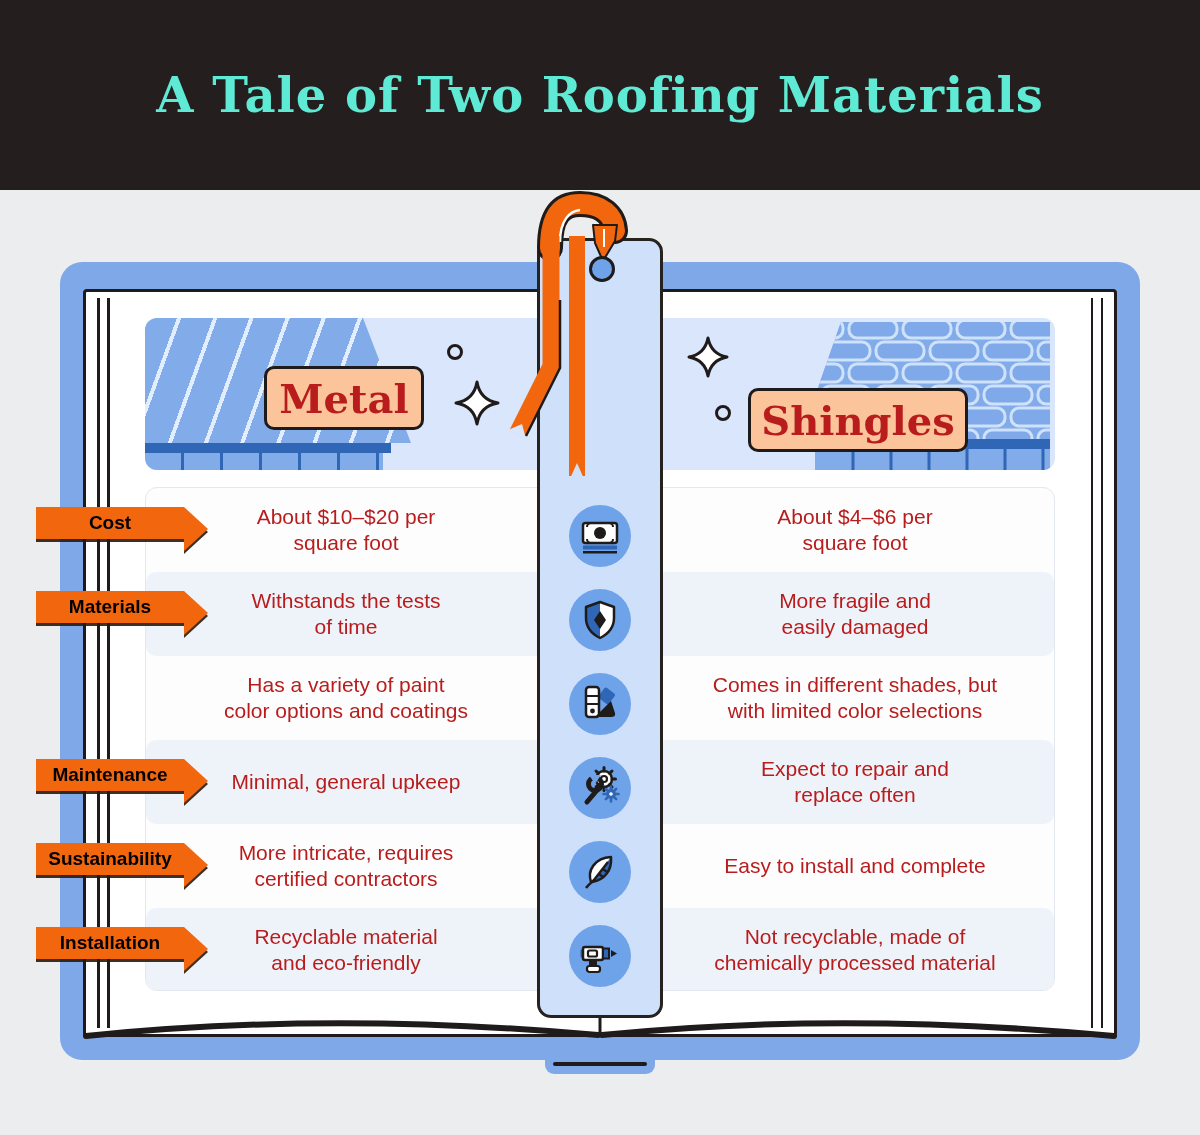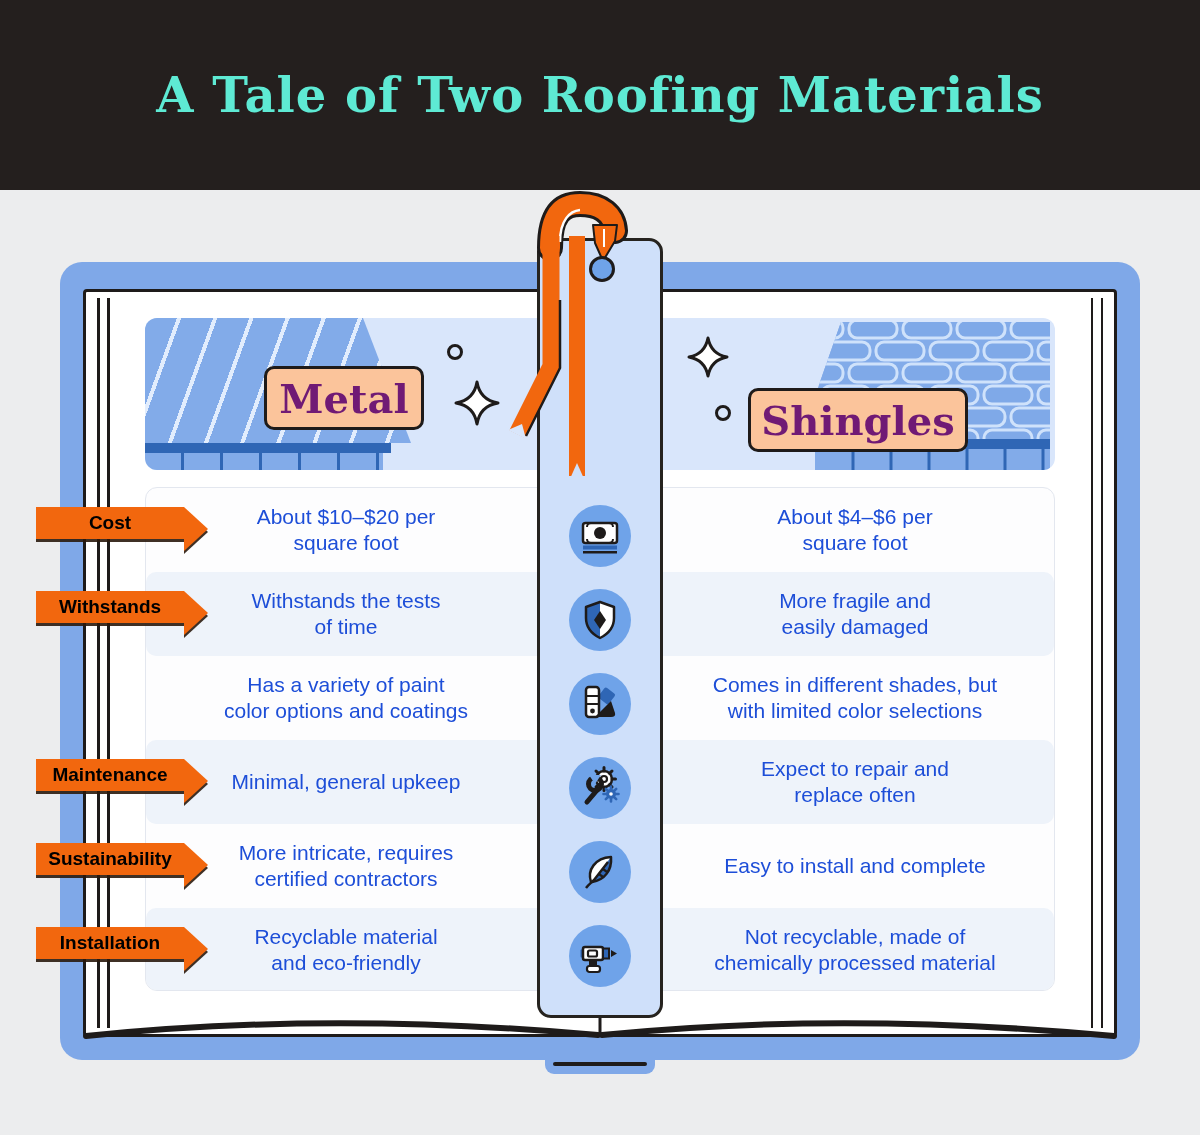--- a/index.html
+++ b/index.html
@@ -24,33 +24,33 @@
           border-radius:12px;overflow:hidden;z-index:3;}
   .metal-roof{position:absolute;left:0;top:0;width:266px;height:125px;
       clip-path:polygon(0 0,218px 0,266px 125px,0 125px);
       background:repeating-linear-gradient(110deg,#82abe9 0 30px,#e2edfd 30px 34px);}
   .m-fascia{position:absolute;left:0;top:125px;width:246px;height:10px;background:#2f66b5;}
   .m-gutter{position:absolute;left:0;top:135px;width:238px;height:17px;
       background:repeating-linear-gradient(90deg,#82abe9 0 36px,#2f66b5 36px 39px);}
   .sh-svg{position:absolute;left:0;top:0;}
   
   .badge{position:absolute;top:366px;height:64px;box-sizing:border-box;background:#fbc49b;
-         border:3px solid #1e1b1a;border-radius:10px;color:#701a75;z-index:4;
+         border:3px solid #1e1b1a;border-radius:10px;color:#b91c1c;z-index:4;
          font-family:"DejaVu Serif","Liberation Serif",serif;font-weight:700;font-size:40px;
          display:flex;align-items:center;justify-content:center;}
   .badge-metal{left:264px;width:160px;}
   .badge-shingles{left:748px;width:220px;margin-top:22px;}
   
   .deco{position:absolute;left:0;top:0;z-index:4;pointer-events:none;}
   
   .card{position:absolute;left:145px;top:487px;width:910px;height:504px;background:#fdfdfe;
         border:1px solid #e3e7ef;border-radius:12px;box-sizing:border-box;overflow:hidden;z-index:3;}
   .row{display:flex;align-items:center;height:84px;padding:0 8px;box-sizing:border-box;}
   .row:nth-child(even){background:#eef3fa;border-radius:10px;}
-  .cell{white-space:pre-line;text-align:center;font-size:21px;line-height:1.24;color:#1d4ed8;}
+  .cell{white-space:pre-line;text-align:center;font-size:21px;line-height:1.24;color:#b91c1c;}
   .cell.metal{width:384px;}
   .rspacer{width:126px;}
   .cell.shingles{flex:1;}
   
   .arrow{position:absolute;left:36px;width:148px;height:32px;background:#f2670e;color:#000000;
          font-weight:700;font-size:19px;display:flex;align-items:center;justify-content:center;
          z-index:6;filter:drop-shadow(0 3.5px 0 rgba(42,26,13,0.9));}
   .arrow::after{content:"";position:absolute;left:148px;top:0;width:0;height:0;
          border-top:22px solid transparent;border-bottom:22px solid transparent;border-left:24px solid #f2670e;}
   
@@ -150,21 +150,21 @@
     <circle cx="455" cy="352" r="6.5" fill="none" stroke="#1e1b1a" stroke-width="3"></circle>
     <path d="M477 382 Q480 400 498 403 Q480 406 477 424 Q474 406 456 403 Q474 400 477 382 Z" fill="#ffffff" stroke="#1e1b1a" stroke-width="3" stroke-linejoin="round"></path>
     <path d="M708 338 Q711 354 727 357 Q711 360 708 376 Q705 360 689 357 Q705 354 708 338 Z" fill="#ffffff" stroke="#1e1b1a" stroke-width="3" stroke-linejoin="round"></path>
     <circle cx="723" cy="413" r="6.5" fill="none" stroke="#1e1b1a" stroke-width="3"></circle>
     <path d="M86 1036 C 260 1018 430 1020 598 1035" fill="none" stroke="#1e1b1a" stroke-width="6" stroke-linecap="round"></path>
     <path d="M602 1035 C 770 1018 940 1020 1114 1036" fill="none" stroke="#1e1b1a" stroke-width="6" stroke-linecap="round"></path>
     <path d="M600 1012 L600 1034" stroke="#1e1b1a" stroke-width="3"></path>
   </svg>
 
   <div class="arrow" style="top:507px">Cost</div>
-  <div class="arrow" style="top:591px">Withstands</div>
+  <div class="arrow" style="top:591px">Materials</div>
   <div class="arrow" style="top:759px">Maintenance</div>
   <div class="arrow" style="top:843px">Sustainability</div>
   <div class="arrow" style="top:927px">Installation</div>
 
   <div class="bookmark"></div>
 
   <div class="icirc" style="top:505px">
     <svg width="44" height="44" viewBox="0 0 44 44">
       <rect x="5" y="9" width="34" height="20" rx="2.5" fill="#fff" stroke="#1e1b1a" stroke-width="2.5"></rect>
       <circle cx="22" cy="19" r="6" fill="#1e1b1a"></circle>

